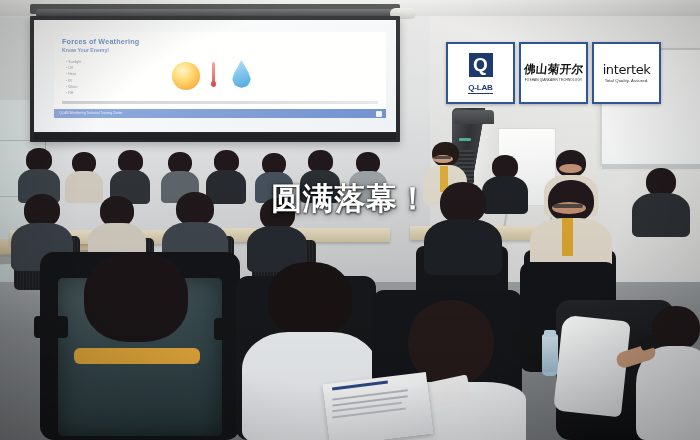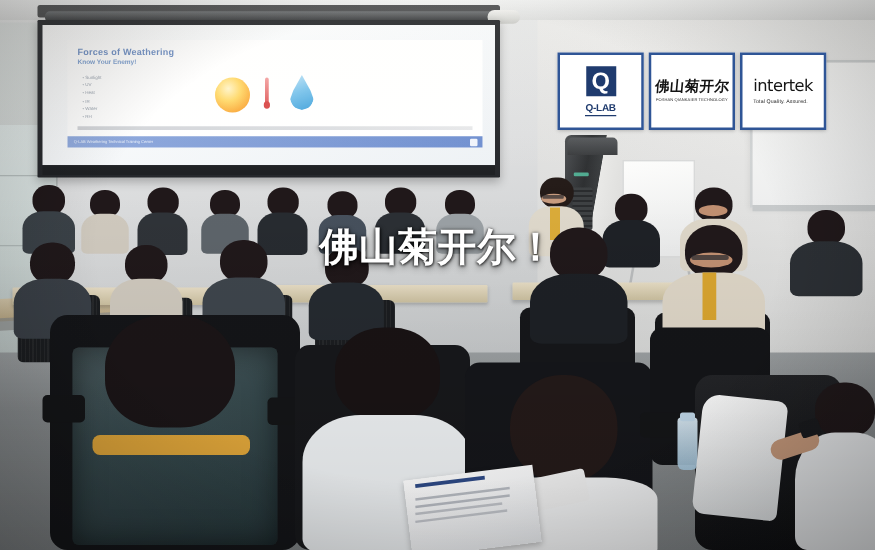--- a/index.html
+++ b/index.html
@@ -254,21 +254,21 @@
   .cn-logo-main{
     font-family:"DejaVu Serif", serif; font-weight:bold;
     font-size:11.5px; color:#141414; letter-spacing:.4px;
     transform:skewX(-5deg);
   }
   .cn-logo-sub{
     margin-top:3px; font-size:3.2px; color:#2a2a2a; letter-spacing:.1px;
     white-space:nowrap;
   }
   
-  .itk{ text-align:left; line-height:1; }
+  .itk{ text-align:center; line-height:1; }
   .itk-name{
     font-size:13px; color:#161616; letter-spacing:-.4px;
     font-family:"DejaVu Sans", sans-serif;
   }
   .itk-tag{
     margin-top:3px; font-size:4.2px; color:#2b2b2b; letter-spacing:.1px;
     white-space:nowrap;
   }
 
   
@@ -527,16 +527,16 @@
     <div class="logo-card">
       <div class="itk">
         <div class="itk-name">intertek</div>
         <div class="itk-tag">Total Quality. Assured.</div>
       </div>
     </div>
 
   </div>
 
   <div class="headline">
-    <div class="hl-line2">佛山菊开尔！</div>
+    <div class="hl-line2">圆满落幕！</div>
   </div>
 
 </div>
 
 </body></html>

